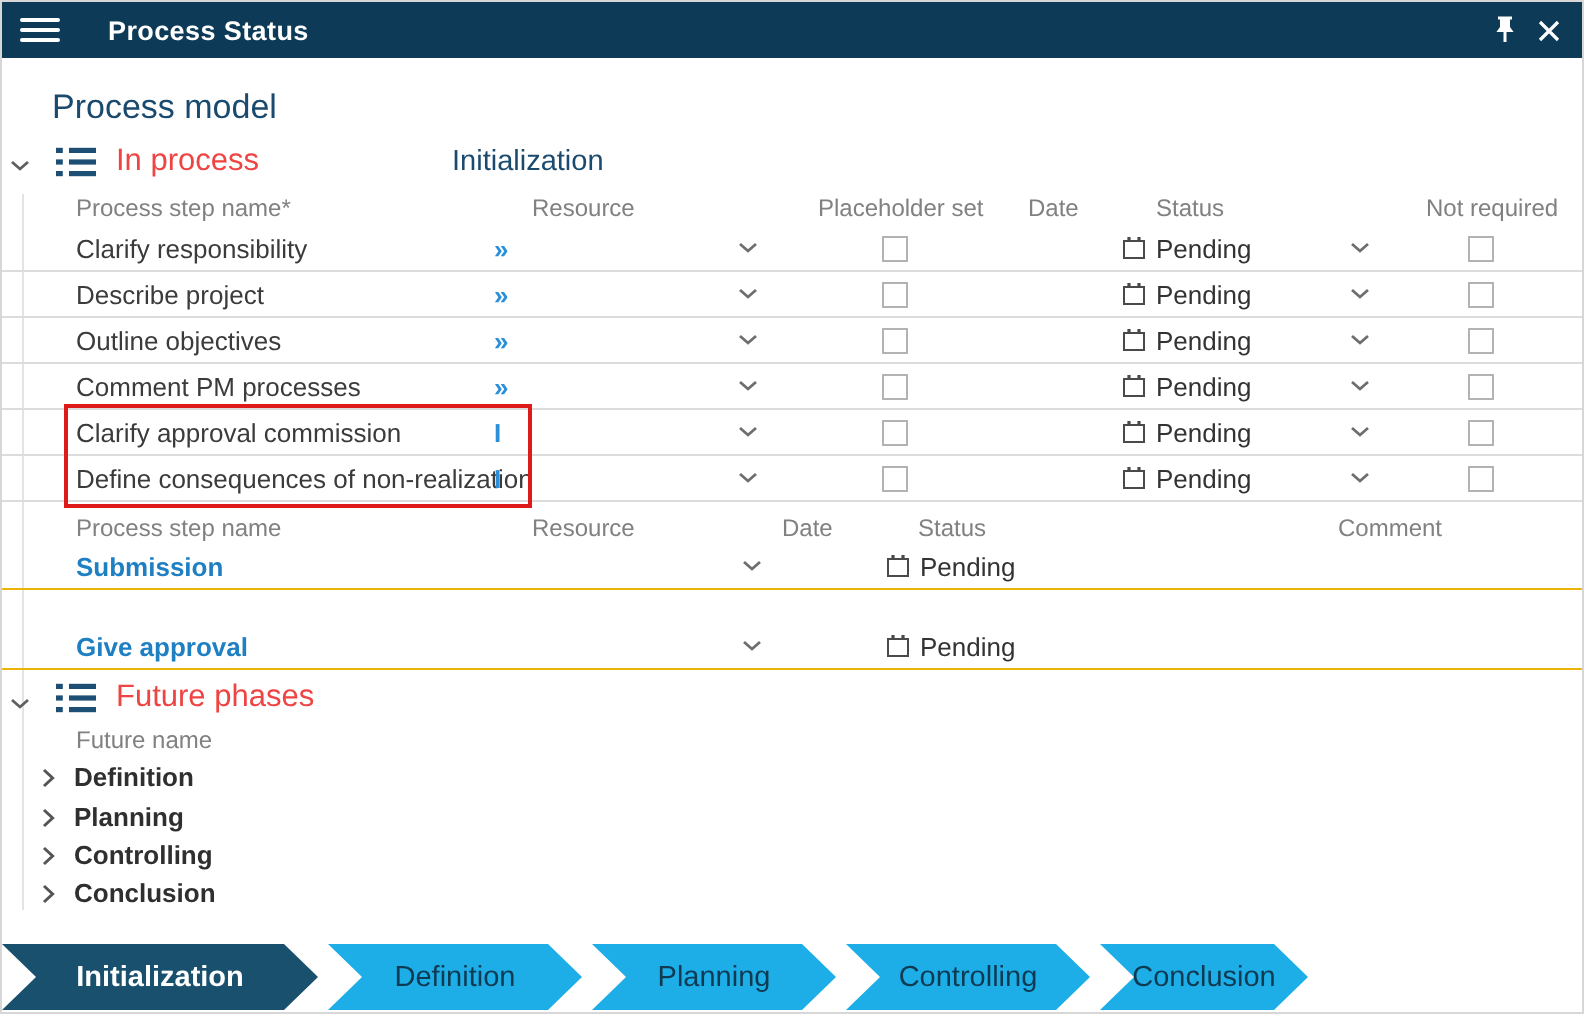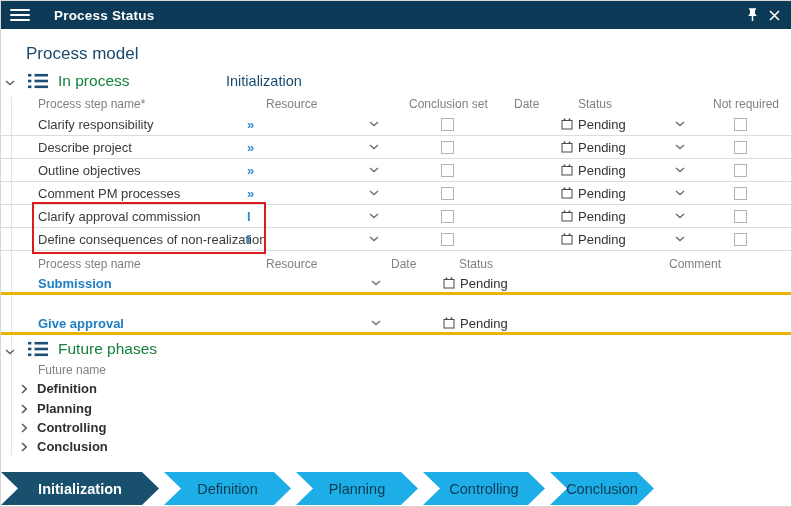--- a/index.html
+++ b/index.html
@@ -15,21 +15,21 @@
   .tb-icon{display:flex;align-items:center;justify-content:center;width:22px;height:22px;cursor:pointer;}
   .tb-icon.close{margin-right:8px;}
 
   
   .model-label{position:absolute;left:25px;top:33px;font-size:17px;font-weight:400;color:#1a4a6e;margin-top:10px;}
   .model-value{position:absolute;left:225px;top:35px;font-size:16px;color:#1a4a6e;}
 
   
   .sec-chev{position:absolute;left:4px;width:14px;height:12px;display:flex;align-items:center;cursor:pointer;}
   .sec-icon{position:absolute;left:27px;}
-  .sec-title{position:absolute;left:57px;font-size:15.5px;font-weight:500;color:#15803d;}
+  .sec-title{position:absolute;left:57px;font-size:15.5px;font-weight:500;color:#ef4444;}
   .sec-phase{position:absolute;left:225px;font-size:14.5px;color:#1a4a6e;}
 
   
   .vline{position:absolute;left:10px;top:96px;width:1px;height:358px;background:#e4e4e4;}
 
   
   .th{position:absolute;font-size:12px;color:#818181;white-space:nowrap;}
 
   
   .t1row{position:absolute;left:0;width:792px;height:23px;border-bottom:1px solid #dcdcdc;box-sizing:border-box;}
@@ -41,21 +41,21 @@
   .cell.statusg{left:560px;font-size:13px;color:#333;}
   .cell.statusg .cal{margin-right:5px;display:flex;align-items:center;cursor:pointer;}
   .cell.chev2{left:674px;cursor:pointer;}
   .cell.cb2{left:733px;}
   .checkbox{width:13px;height:13px;border:1px solid #b3b3b3;background:#fff;box-sizing:border-box;cursor:pointer;}
 
   
   .highlight-box{position:absolute;left:31px;top:201px;width:234px;height:52px;border:2px solid #dd1b1b;box-sizing:border-box;pointer-events:none;}
 
   
-  .t2row{position:absolute;left:0;width:792px;height:23px;border-bottom:3px solid #eab308;box-sizing:border-box;}
+  .t2row{position:absolute;left:0;width:792px;height:23px;border-bottom:1px solid #eab308;box-sizing:border-box;}
   .t2row .cell.link{left:37px;font-size:13px;font-weight:700;color:#1e7fc2;cursor:pointer;}
   .t2row .cell.chev1{left:370px;}
   .t2row .cell.statusg{left:442px;}
 
   
   .phase-row{position:absolute;left:0;width:300px;height:19px;display:flex;align-items:center;}
   .phase-exp{margin-left:20px;display:flex;align-items:center;cursor:pointer;}
   .phase-name{margin-left:9px;font-size:13px;font-weight:700;color:#2f2f2f;}
 
   
@@ -112,21 +112,21 @@
         </g>
       </svg>
   </div>
   <div class="sec-title" style="top:71px">In process</div>
   <div class="sec-phase" style="top:72px">Initialization</div>
 
   <div class="vline"></div>
 
   <div class="th" style="left:37px;top:96px">Process step name*</div>
   <div class="th" style="left:265px;top:96px">Resource</div>
-  <div class="th" style="left:408px;top:96px">Conclusion set</div>
+  <div class="th" style="left:408px;top:96px">Placeholder set</div>
   <div class="th" style="left:513px;top:96px">Date</div>
   <div class="th" style="left:577px;top:96px">Status</div>
   <div class="th" style="left:712px;top:96px">Not required</div>
 
   <div class="t1row" style="top:112px">
     <span class="cell name">Clarify responsibility</span>
     <a class="cell res">»</a>
     <span class="cell chev1">
         <svg width="10" height="6" viewBox="0 0 10 6">
           <path d="M1 1l4 3.5L9 1" fill="none" stroke="#6e6e6e" stroke-width="1.4"></path>

